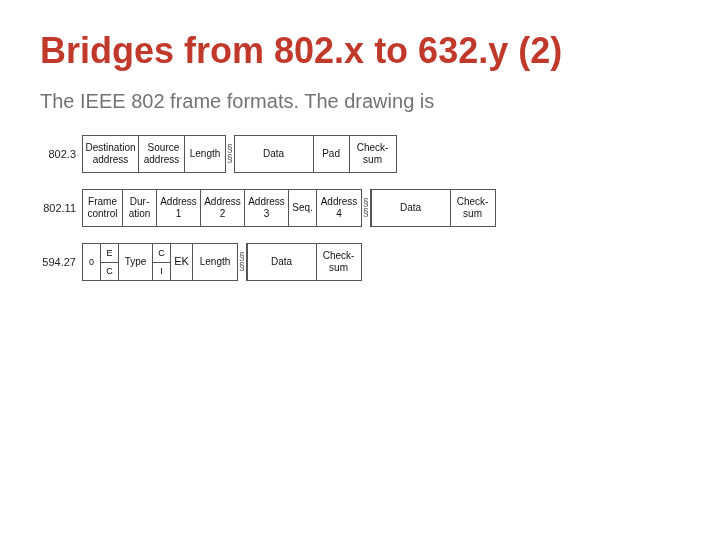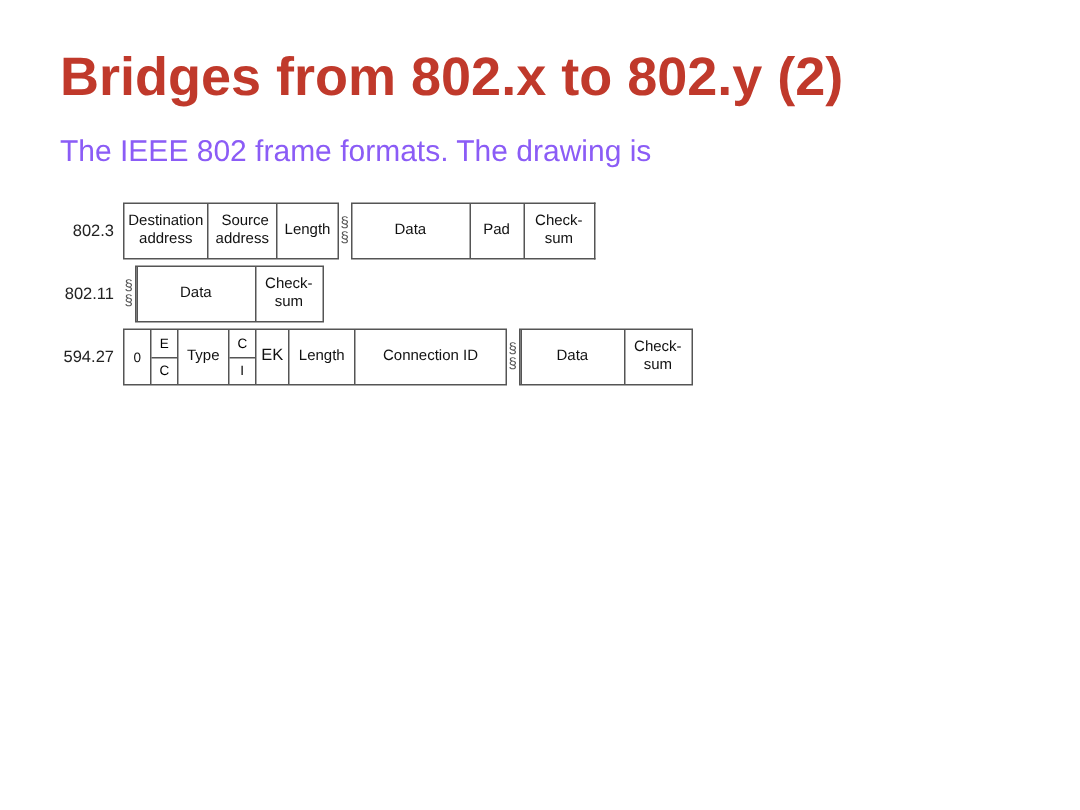--- a/index.html
+++ b/index.html
@@ -14,27 +14,27 @@
       padding: 30px 40px;
     }
     h1 {
       color: #c0392b;
       font-size: 36px;
       font-weight: bold;
       margin-bottom: 18px;
     }
     .subtitle {
       font-size: 20px;
-      color: #8b5cf6;
+      color: #737373;
       margin-bottom: 22px;
     }
     .frames-container {
       display: flex;
       flex-direction: column;
-      gap: 4px;
+      gap: 16px;
       font-size: 11px;
       font-family: Arial, sans-serif;
     }
     .frame-row {
       display: flex;
       align-items: center;
       gap: 0;
     }
     .frame-label {
       font-size: 11px;
@@ -86,21 +86,21 @@
 
     .frame-fields-outer {
       display: flex;
       align-items: center;
     }
   </style>
 </head>
 <body>
 
 <div class="page">
-  <h1>Bridges from 802.x to 802.y (2)</h1>
+  <h1>Bridges from 802.x to 632.y (2)</h1>
   <div class="subtitle">The IEEE 802 frame formats.  The drawing is</div>
 
   <div class="frames-container">
 
     <div class="frame-row">
       <div class="frame-label">802.3</div>
       <div class="frame-fields-outer">
 
         <div class="frame-fields">
           <div class="field" style="width:56px;">Destination address</div>
@@ -116,20 +116,29 @@
           <div class="field" style="width:80px; border-left:1px solid #555;">Data</div>
           <div class="field" style="width:36px;">Pad</div>
           <div class="field" style="width:46px;">Check-sum</div>
         </div>
       </div>
     </div>
 
     <div class="frame-row">
       <div class="frame-label">802.11</div>
       <div class="frame-fields-outer">
+        <div class="frame-fields">
+          <div class="field" style="width:40px;">Frame control</div>
+          <div class="field" style="width:34px;">Dur-ation</div>
+          <div class="field" style="width:44px;">Address 1</div>
+          <div class="field" style="width:44px;">Address 2</div>
+          <div class="field" style="width:44px;">Address 3</div>
+          <div class="field" style="width:28px;">Seq.</div>
+          <div class="field" style="width:44px;">Address 4</div>
+        </div>
         <div style="display:flex; flex-direction:column; align-items:center; margin:0 1px;">
           <span style="font-size:10px; color:#555; line-height:1;">§</span>
           <span style="font-size:10px; color:#555; line-height:1;">§</span>
         </div>
         <div class="frame-fields">
           <div class="field" style="width:80px; border-left:1px solid #555;">Data</div>
           <div class="field" style="width:44px;">Check-sum</div>
         </div>
       </div>
     </div>
@@ -150,21 +159,20 @@
 
           <div class="field-vert" style="width:18px;">
             <div class="sub">C</div>
             <div class="sub">I</div>
           </div>
 
           <div class="field" style="width:22px; font-size:11px;">EK</div>
 
           <div class="field" style="width:44px;">Length</div>
 
-          <div class="field" style="width:100px;">Connection ID</div>
 
         </div>
         <div style="display:flex; flex-direction:column; align-items:center; margin:0 1px;">
           <span style="font-size:10px; color:#555; line-height:1;">§</span>
           <span style="font-size:10px; color:#555; line-height:1;">§</span>
         </div>
         <div class="frame-fields">
           <div class="field" style="width:70px; border-left:1px solid #555;">Data</div>
           <div class="field" style="width:44px;">Check-sum</div>
         </div>

